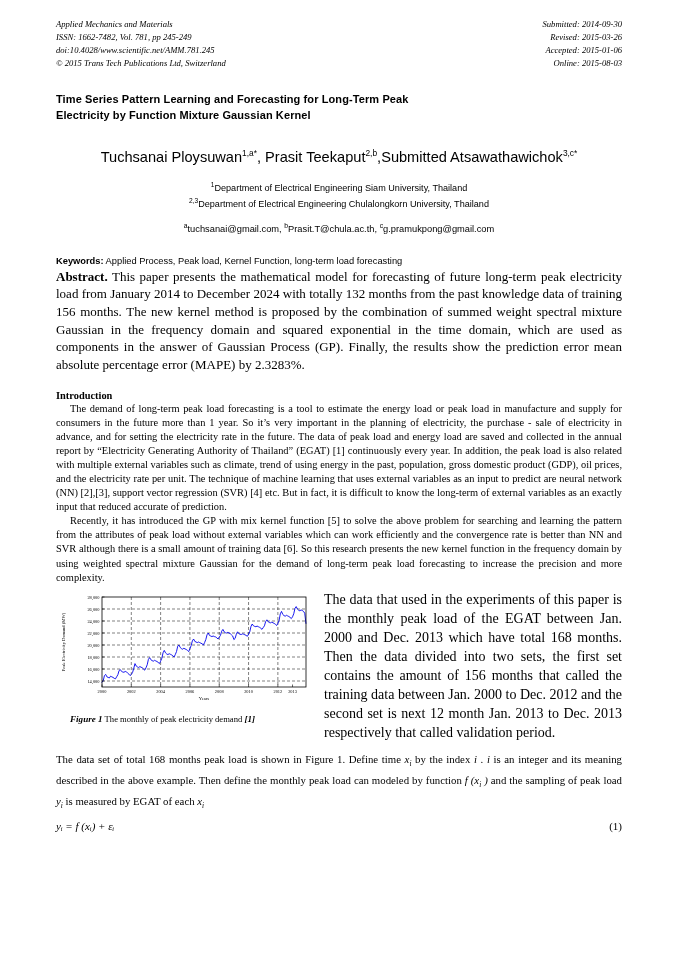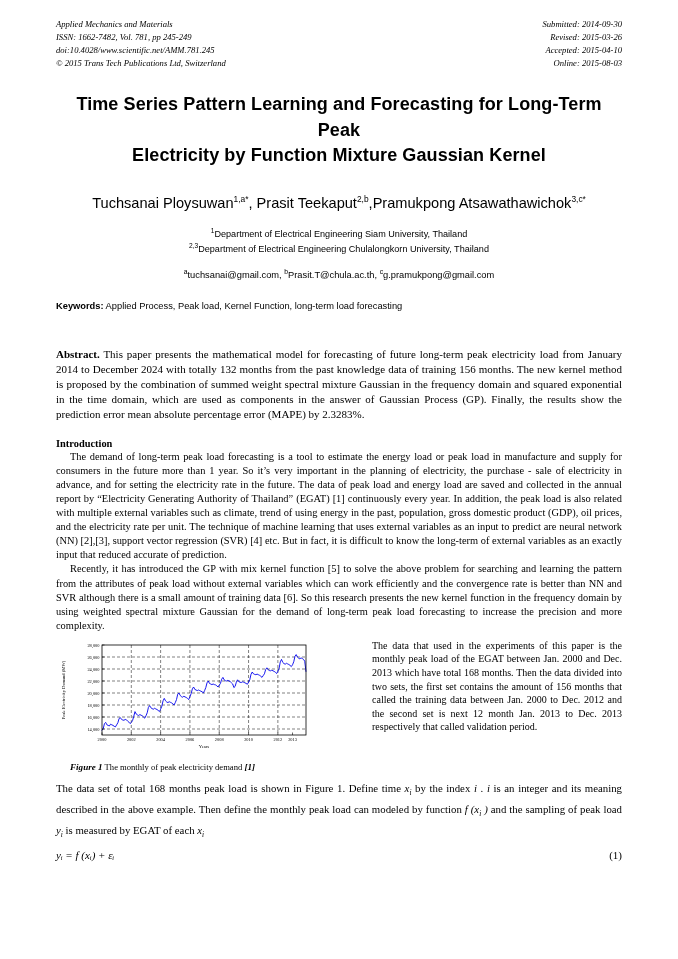--- a/index.html
+++ b/index.html
@@ -13,24 +13,24 @@
   .page { position:relative; width:678px; height:959px; box-sizing:border-box; padding:18px 56px 0 56px;border-radius:27px; }
 
   
   .jhead { display:flex; justify-content:space-between; font-style:italic; font-size:8.6px; line-height:1.52; }
   .jhead .left div, .jhead .right div { white-space:nowrap; }
   .jhead .right { text-align:right; }
 
   
   .title {
     margin-top:22px;
-    text-align:center;
+    text-align:left;
     font-family:"Liberation Sans", sans-serif;
     font-weight:bold;
-    font-size:18px;
+    font-size:11px;
     line-height:1.42;
     letter-spacing:0.1px;
   }
 
   
   .authors {
     margin-top:25px;
     text-align:center;
     font-family:"Liberation Sans", sans-serif;
     font-size:14.6px;
@@ -58,22 +58,22 @@
   
   .keywords {
     margin-top:21px;
     font-family:"Liberation Sans", sans-serif;
     font-size:9.3px;
   }
   .keywords b { font-weight:bold; }
 
   
   .abstract {
-    margin-top:36px;
-    font-size:11px;
+    margin-top:2px;
+    font-size:13px;
     line-height:1.36;
     text-align:justify;
   }
   .abstract b { font-weight:bold; }
 
   h2.sec {
     font-size:10.4px;
     font-weight:bold;
     margin:16px 0 1px 0;
   }
@@ -82,21 +82,21 @@
     font-size:10.4px;
     line-height:1.355;
     text-align:justify;
     margin:0;
     text-indent:14px;
   }
 
   
   .figblock { margin-top:6px; display:flex; align-items:flex-start; }
   .figcol { width:260px; flex:0 0 260px; }
-  .textcol { flex:1; padding-left:8px; font-size:10px; line-height:1.355; text-align:justify;margin-left:48px; }
+  .textcol { flex:1; padding-left:8px; font-size:14px; line-height:1.355; text-align:justify; }
 
   .figcaption { font-size:8.6px; margin-top:3px; padding-left:14px; }
   .figcaption b { font-weight:bold; font-size:9.1px;font-style:italic; }
 
   
   .chartwrap { position:relative; width:256px; height:120px; }
   svg.chart { display:block; }
   .axis-num { font-family:"Liberation Serif", serif; font-size:4.4px; fill:#000; }
   .axis-title { font-family:"Liberation Serif", serif; font-size:4.6px; fill:#000; }
 
@@ -117,32 +117,32 @@
   <div class="jhead">
     <div class="left">
       <div>Applied Mechanics and Materials</div>
       <div>ISSN: 1662-7482, Vol. 781, pp 245-249</div>
       <div>doi:10.4028/www.scientific.net/AMM.781.245</div>
       <div>© 2015 Trans Tech Publications Ltd, Switzerland</div>
     </div>
     <div class="right">
       <div>Submitted: 2014-09-30</div>
       <div>Revised: 2015-03-26</div>
-      <div>Accepted: 2015-04-10</div>
+      <div>Accepted: 2015-01-06</div>
       <div>Online: 2015-08-03</div>
     </div>
   </div>
 
   <div class="title">
     <div>Time Series Pattern Learning and Forecasting for Long-Term Peak</div>
     <div>Electricity by Function Mixture Gaussian Kernel</div>
   </div>
 
   <div class="authors">
-    <span>Tuchsanai Ploysuwan</span><sup>1,a*</sup><span>, </span><span>Prasit Teekaput</span><sup>2,b</sup><span>,</span><span>Pramukpong Atsawathawichok</span><sup>3,c*</sup>
+    <span>Tuchsanai Ploysuwan</span><sup>1,a*</sup><span>, </span><span>Prasit Teekaput</span><sup>2,b</sup><span>,</span><span>Submitted Atsawathawichok</span><sup>3,c*</sup>
   </div>
 
   <div class="affil">
     <div><sup>1</sup><span>Department of Electrical Engineering Siam University, Thailand</span></div>
     <div><sup>2,3</sup><span>Department of Electrical Engineering Chulalongkorn University, Thailand</span></div>
   </div>
 
   <div class="emails">
     <sup>a</sup><span>tuchsanai@gmail.com, </span><sup>b</sup><span>Prasit.T@chula.ac.th, </span><sup>c</sup><span>g.pramukpong@gmail.com</span>
   </div>

